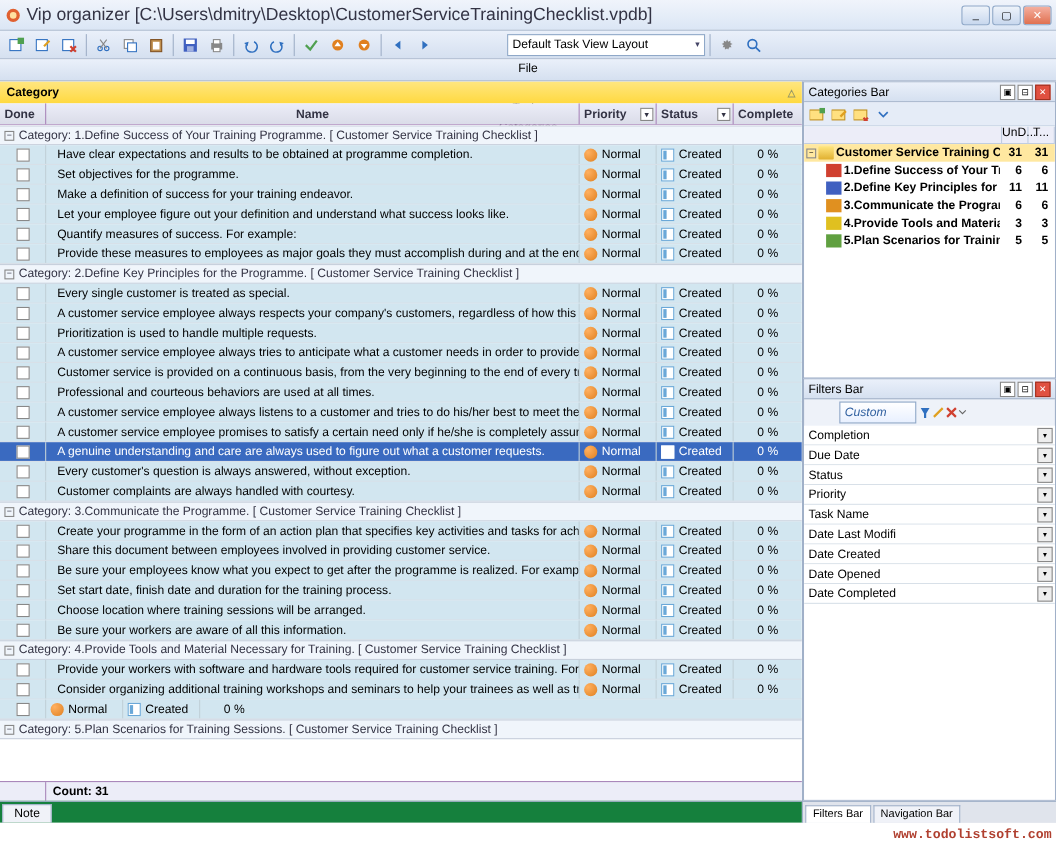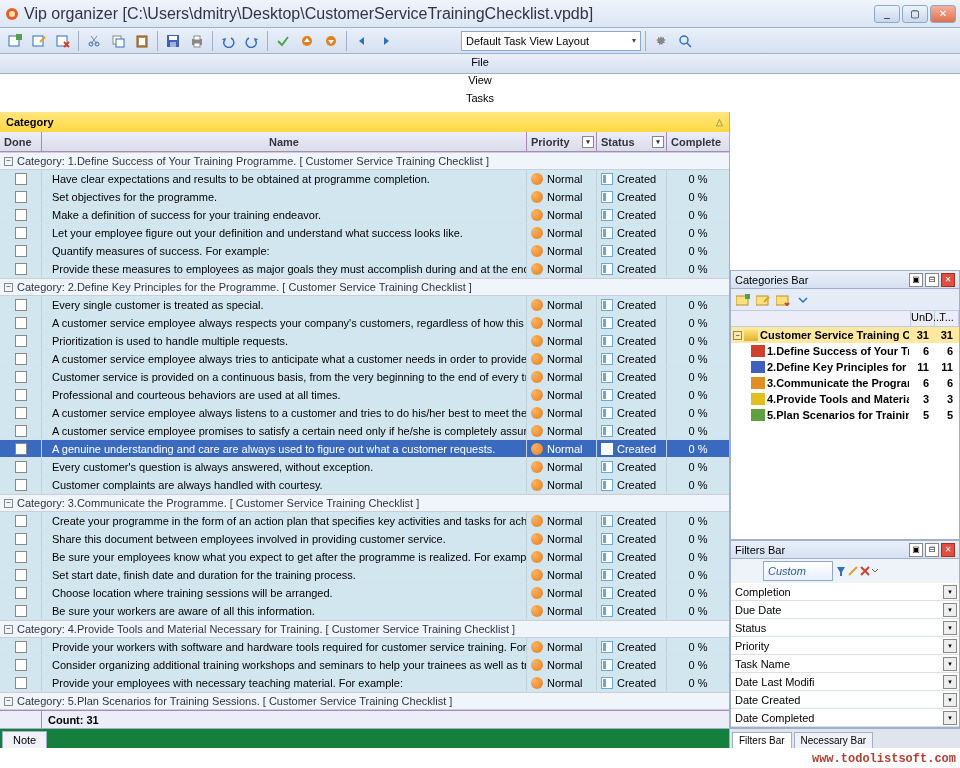--- a/index.html
+++ b/index.html
@@ -10,21 +10,21 @@
 .winbtns { display: flex; gap: 2px; }
 .winbtn { width: 26px; height: 18px; background: linear-gradient(#eef3fa,#c8d8ee); border: 1px solid #8fa8c8; border-radius: 3px; display: flex; align-items: center; justify-content: center; font-size: 10px; cursor: pointer; }
 .winbtn.close { background: linear-gradient(#f5b0a0,#e07050); color: #fff; }
 .toolbar { height: 26px; background: linear-gradient(#eaf0fa,#d5e0f0); border-bottom: 1px solid #a0b0c8; display: flex; align-items: center; padding: 0 4px; gap: 2px; }
 .tbtn { width: 22px; height: 22px; border: 1px solid transparent; border-radius: 2px; display: flex; align-items: center; justify-content: center; cursor: pointer; }
 .tbsep { width: 1px; height: 20px; background: #a0b0c8; margin: 0 2px; }
 .tcombo { height: 20px; border: 1px solid #8fa8c8; background: #fff; padding: 0 18px 0 4px; display: flex; align-items: center; font-size: 11px; min-width: 180px; position: relative; cursor: pointer; }
 .tcombo::after { content:"▾"; position: absolute; right: 4px; font-size: 8px; color:#446; }
 .menubar { height: 20px; background: linear-gradient(#eaf0fa,#d5e0f0); border-bottom: 1px solid #a0b0c8; display: flex; align-items: center; padding: 0 4px; gap: 2px; flex-direction: column; }
 .mitem { padding: 2px 8px; cursor: pointer; }
-.content { display: flex; height: 674px; align-items: flex-end; }
+.content { display: flex; height: 674px; }
 .main { flex: 1; display: flex; flex-direction: column; border-right: 1px solid #a0b0c8; overflow: hidden;}
 .catband { height: 20px; background: linear-gradient(#ffe680,#ffd940); display: flex; align-items: center; padding: 0 6px; font-weight: bold; justify-content: space-between;}
 .catband span.arrow { font-size:9px; color:#996;}
 .gridhead { height: 20px; background: linear-gradient(#ecedf8,#dadce8); border-bottom: 1px solid #a8b; display: flex; }
 .col { border-right: 1px solid #a8b; display: flex; align-items: center; padding: 0 4px; font-weight: bold; color: #334; position:relative;}
 .col.done { width: 42px; }
 .col.name { flex: 1; justify-content: center;}
 .col.priority { width: 70px; }
 .col.status { width: 70px; }
 .col.complete { width: 62px; border-right:none;}
@@ -642,21 +642,20 @@
           <div class="c status">
             <span class="stat-ico"></span>
             <span>Created</span>
           </div>
           <div class="c complete">0 %</div>
         </div>
         <div class="row">
           <div class="c done">
             <span class="chk"></span>
           </div>
-          <div class="c name">Provide your employees with necessary teaching material. For example:</div>
           <div class="c priority">
             <span class="pri-ico"></span>
             <span>Normal</span>
           </div>
           <div class="c status">
             <span class="stat-ico"></span>
             <span>Created</span>
           </div>
           <div class="c complete">0 %</div>
         </div>
@@ -815,26 +814,30 @@
           </div>
           <div class="frow">
             <span>Date Last Modifi</span>
             <span class="fdd">▾</span>
           </div>
           <div class="frow">
             <span>Date Created</span>
             <span class="fdd">▾</span>
           </div>
           <div class="frow">
+            <span>Date Opened</span>
+            <span class="fdd">▾</span>
+          </div>
+          <div class="frow">
             <span>Date Completed</span>
             <span class="fdd">▾</span>
           </div>
         </div>
     </div>
 
     <div class="righttabs">
       <div class="tab active">Filters Bar</div>
-      <div class="tab">Necessary Bar</div>
+      <div class="tab">Navigation Bar</div>
     </div>
   </div>
 </div>
 
 <div class="watermark">www.todolistsoft.com</div>
 
 </body></html>

